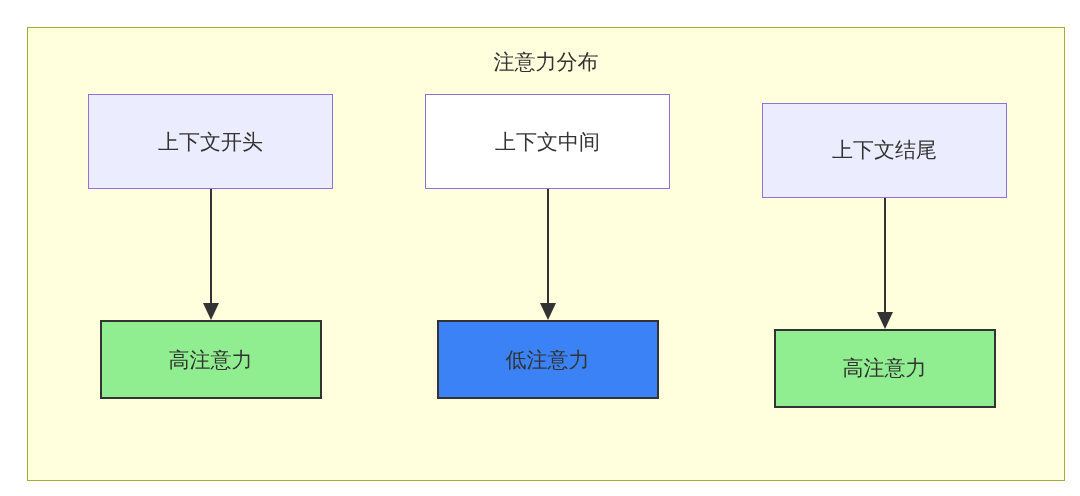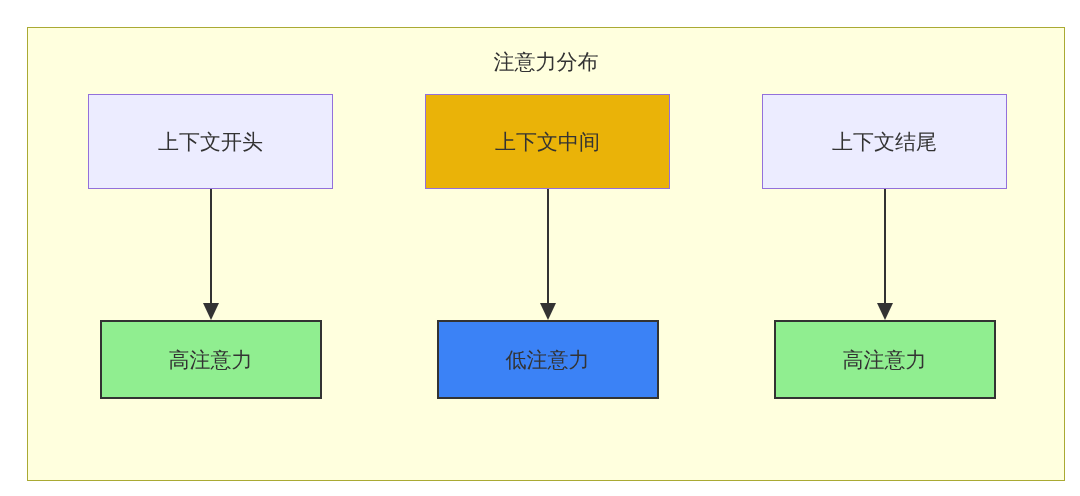--- a/index.html
+++ b/index.html
@@ -44,21 +44,21 @@
     position: absolute;
     top: 66px;
     width: 245px;
     height: 322px;
     display: flex;
     flex-direction: column;
     align-items: center;
   }
   .col-0 { left: 60px; }
   .col-1 { left: 397px; }
-  .col-2 { left: 734px; }
+  .col-2 { left: 734px; justify-content: center; }
   .node {
     display: flex;
     align-items: center;
     justify-content: center;
     box-sizing: border-box;
     font-size: 21px;
     color: #333333;
     text-align: center;
   }
   .source-node {
@@ -102,21 +102,21 @@
     <div class="col col-0">
       <div class="node source-node" style="background-color: rgb(236, 236, 255);">上下文开头</div>
       <div class="arrow">
         <div class="arrow-shaft"></div>
         <div class="arrow-head"></div>
       </div>
       <div class="node target-node" style="background-color: rgb(144, 238, 144);">高注意力</div>
     </div>
 
     <div class="col col-1">
-      <div class="node source-node" style="background-color: #eab308;">上下文中间</div>
+      <div class="node source-node" style="background-color: #ffffff;">上下文中间</div>
       <div class="arrow">
         <div class="arrow-shaft"></div>
         <div class="arrow-head"></div>
       </div>
       <div class="node target-node" style="background-color: #3b82f6;">低注意力</div>
     </div>
 
     <div class="col col-2">
       <div class="node source-node" style="background-color: rgb(236, 236, 255);">上下文结尾</div>
       <div class="arrow">

